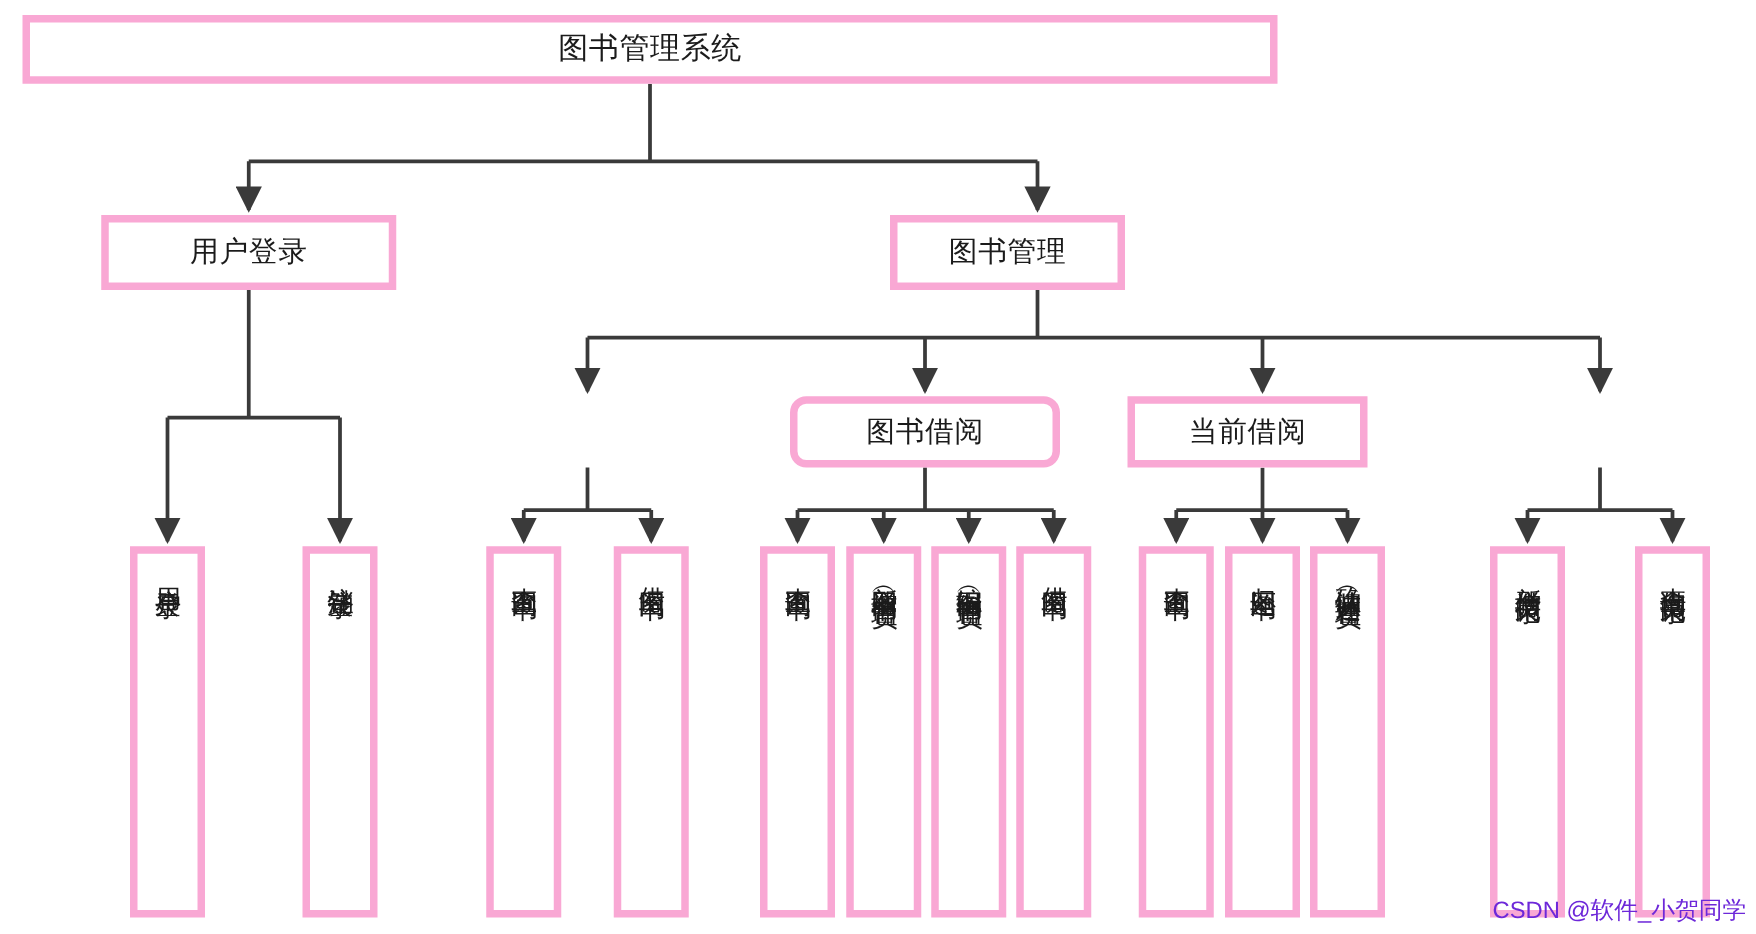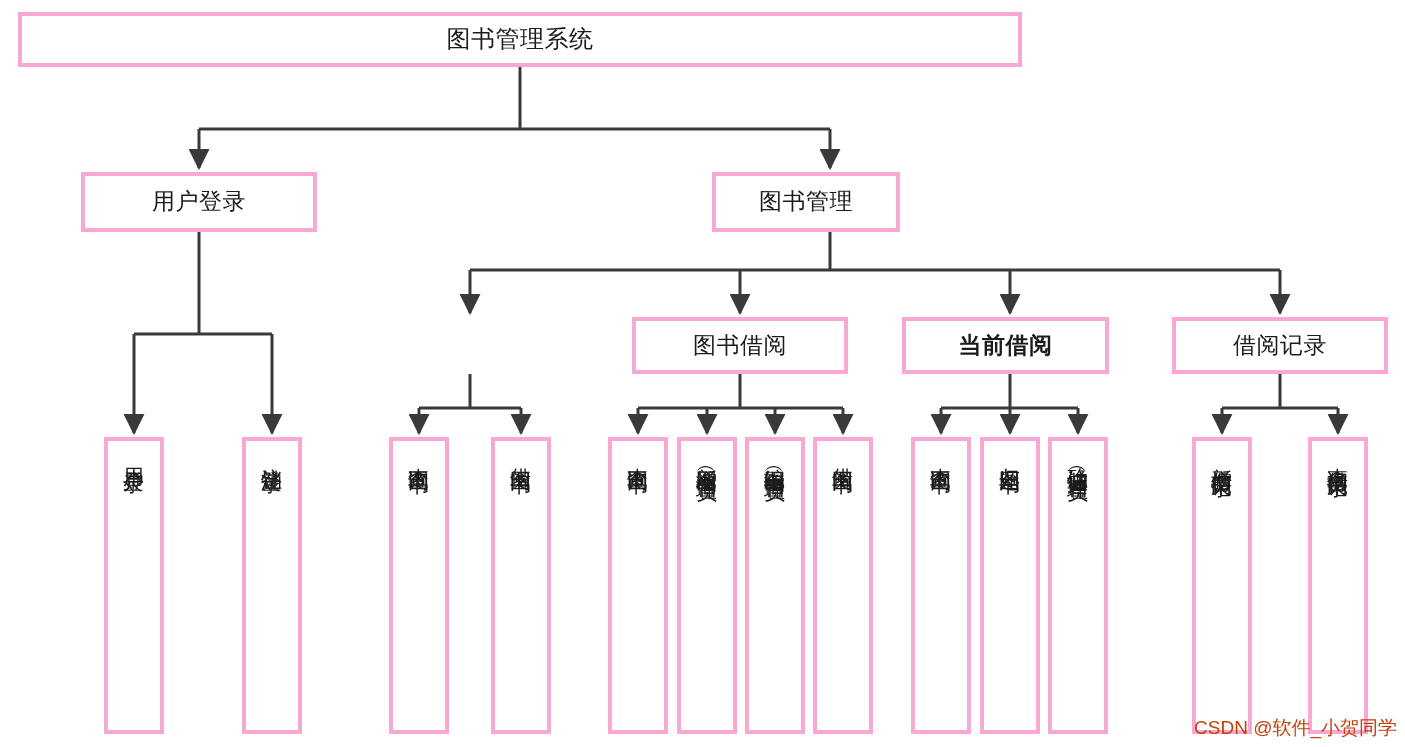--- a/index.html
+++ b/index.html
@@ -11,21 +11,21 @@
     overflow:hidden;
     position:relative;
   }
   #canvas{position:absolute;left:0;top:0;width:1405px;height:747px;}
   #svg-layer{position:absolute;left:0;top:0;width:1405px;height:747px;}
 
   .node{
     position:absolute;
     box-sizing:border-box;
     background:#ffffff;
-    border:4px solid #f9a8d4;
+    border:6px solid #f9a8d4;
     display:flex;
     align-items:center;
     justify-content:center;
   }
   .node .label{
     color:#1b1b1b;
     line-height:1.12;
     letter-spacing:0.5px;
     white-space:pre;
   }
@@ -42,21 +42,21 @@
     text-orientation:upright;
     font-size:21px;
     letter-spacing:2px;
     line-height:1;
   }
   .watermark{
     position:absolute;
     right:8px;
     bottom:6px;
     font-size:19px;
-    color:#c2410c;
+    color:#6d28d9;
     white-space:pre;
     pointer-events:none;
   }
 </style>
 </head>
 <body>
 
 <div id="canvas">
 
   <svg id="svg-layer" viewBox="0 0 1405 747" xmlns="http://www.w3.org/2000/svg">
@@ -116,28 +116,25 @@
     <span class="label">图书管理系统</span>
   </div>
 
   <div class="node horiz" style="left:81px;top:172px;width:236px;height:60px;">
     <span class="label">用户登录</span>
   </div>
   <div class="node horiz" style="left:712px;top:172px;width:188px;height:60px;">
     <span class="label">图书管理</span>
   </div>
 
-  <div class="node horiz" style="left:632px;top:317px;width:216px;height:57px;">
+  <div class="node horiz" style="left:632px;top:317px;width:216px;height:57px;border-radius:13px;">
     <span class="label">图书借阅</span>
   </div>
-  <div class="node horiz" style="left:902px;top:317px;width:207px;height:57px;font-weight:bold;">
+  <div class="node horiz" style="left:902px;top:317px;width:192px;height:57px;">
     <span class="label">当前借阅</span>
-  </div>
-  <div class="node horiz" style="left:1172px;top:317px;width:216px;height:57px;">
-    <span class="label">借阅记录</span>
   </div>
 
   <div class="node vert" style="left:104px;top:437px;width:60px;height:297px;">
     <span class="label">用户登录</span>
   </div>
   <div class="node vert" style="left:242px;top:437px;width:60px;height:297px;">
     <span class="label">注销登录</span>
   </div>
 
   <div class="node vert" style="left:389px;top:437px;width:60px;height:297px;">

